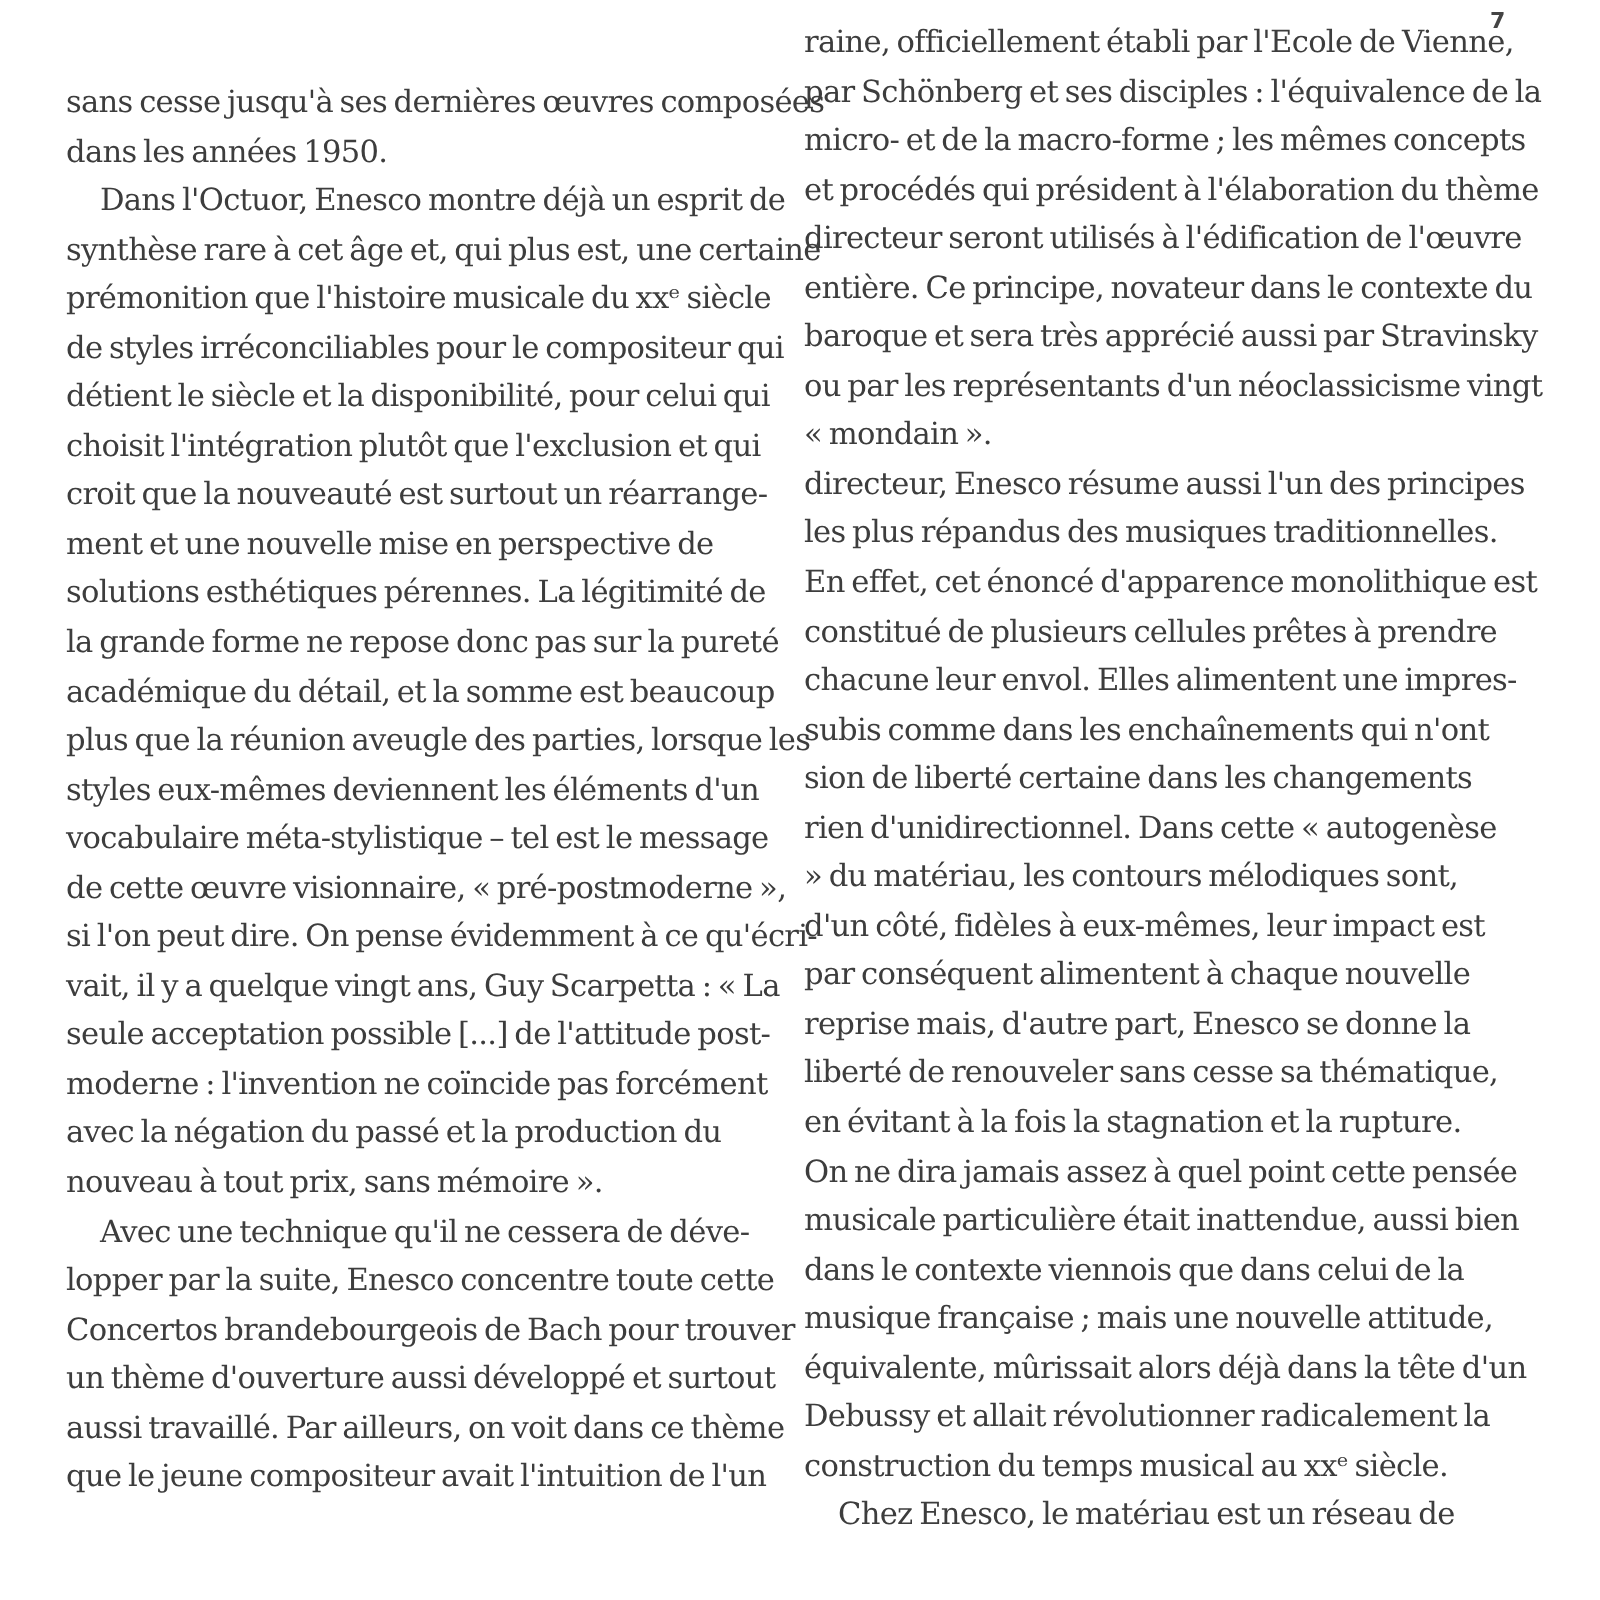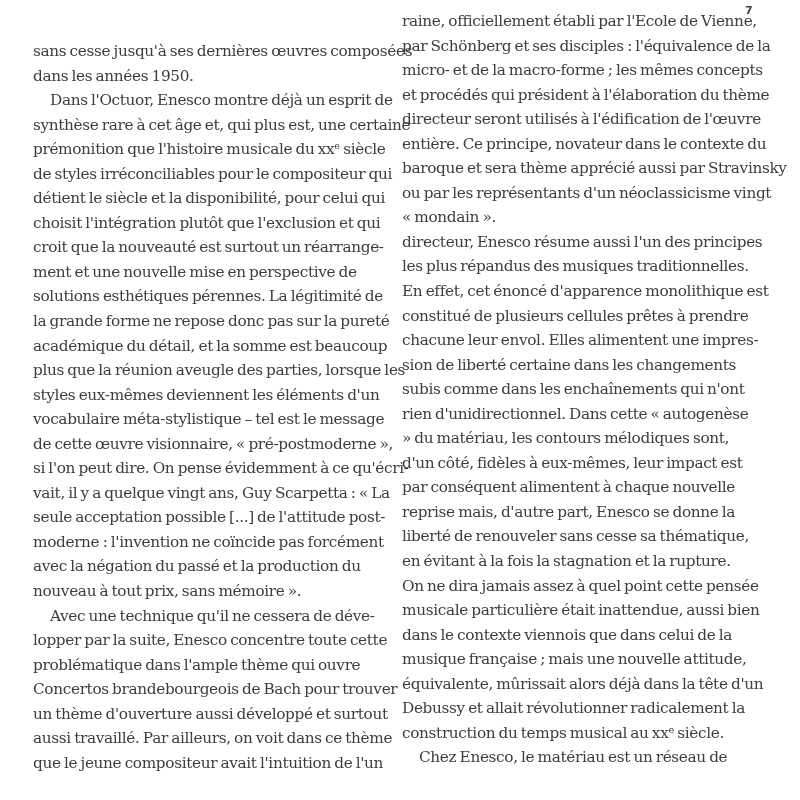--- a/index.html
+++ b/index.html
@@ -56,43 +56,42 @@
     <span class="line">vocabulaire méta-stylistique – tel est le message</span>
     <span class="line">de cette œuvre visionnaire, « pré-postmoderne »,</span>
     <span class="line">si l'on peut dire. On pense évidemment à ce qu'écri-</span>
     <span class="line">vait, il y a quelque vingt ans, Guy Scarpetta : « La</span>
     <span class="line">seule acceptation possible [...] de l'attitude post-</span>
     <span class="line">moderne : l'invention ne coïncide pas forcément</span>
     <span class="line">avec la négation du passé et la production du</span>
     <span class="line">nouveau à tout prix, sans mémoire ».</span>
     <span class="line indent">Avec une technique qu'il ne cessera de déve-</span>
     <span class="line">lopper par la suite, Enesco concentre toute cette</span>
-    <span class="line">problématique dans l'ample thème qui ouvre</span>
     <span class="line">Concertos brandebourgeois de Bach pour trouver</span>
     <span class="line">un thème d'ouverture aussi développé et surtout</span>
     <span class="line">aussi travaillé. Par ailleurs, on voit dans ce thème</span>
     <span class="line">que le jeune compositeur avait l'intuition de l'un</span>
   </div>
 <div class="column col-right" id="col-right">
     <span class="line">raine, officiellement établi par l'Ecole de Vienne,</span>
     <span class="line">par Schönberg et ses disciples : l'équivalence de la</span>
     <span class="line">micro- et de la macro-forme ; les mêmes concepts</span>
     <span class="line">et procédés qui président à l'élaboration du thème</span>
     <span class="line">directeur seront utilisés à l'édification de l'œuvre</span>
     <span class="line">entière. Ce principe, novateur dans le contexte du</span>
-    <span class="line">baroque et sera thème apprécié aussi par Stravinsky</span>
+    <span class="line">baroque et sera très apprécié aussi par Stravinsky</span>
     <span class="line">ou par les représentants d'un néoclassicisme vingt</span>
     <span class="line">« mondain ».</span>
     <span class="line">directeur, Enesco résume aussi l'un des principes</span>
     <span class="line">les plus répandus des musiques traditionnelles.</span>
     <span class="line">En effet, cet énoncé d'apparence monolithique est</span>
     <span class="line">constitué de plusieurs cellules prêtes à prendre</span>
     <span class="line">chacune leur envol. Elles alimentent une impres-</span>
+    <span class="line">subis comme dans les enchaînements qui n'ont</span>
     <span class="line">sion de liberté certaine dans les changements</span>
-    <span class="line">subis comme dans les enchaînements qui n'ont</span>
     <span class="line">rien d'unidirectionnel. Dans cette « autogenèse</span>
     <span class="line">» du matériau, les contours mélodiques sont,</span>
     <span class="line">d'un côté, fidèles à eux-mêmes, leur impact est</span>
     <span class="line">par conséquent alimentent à chaque nouvelle</span>
     <span class="line">reprise mais, d'autre part, Enesco se donne la</span>
     <span class="line">liberté de renouveler sans cesse sa thématique,</span>
     <span class="line">en évitant à la fois la stagnation et la rupture.</span>
     <span class="line">On ne dira jamais assez à quel point cette pensée</span>
     <span class="line">musicale particulière était inattendue, aussi bien</span>
     <span class="line">dans le contexte viennois que dans celui de la</span>

